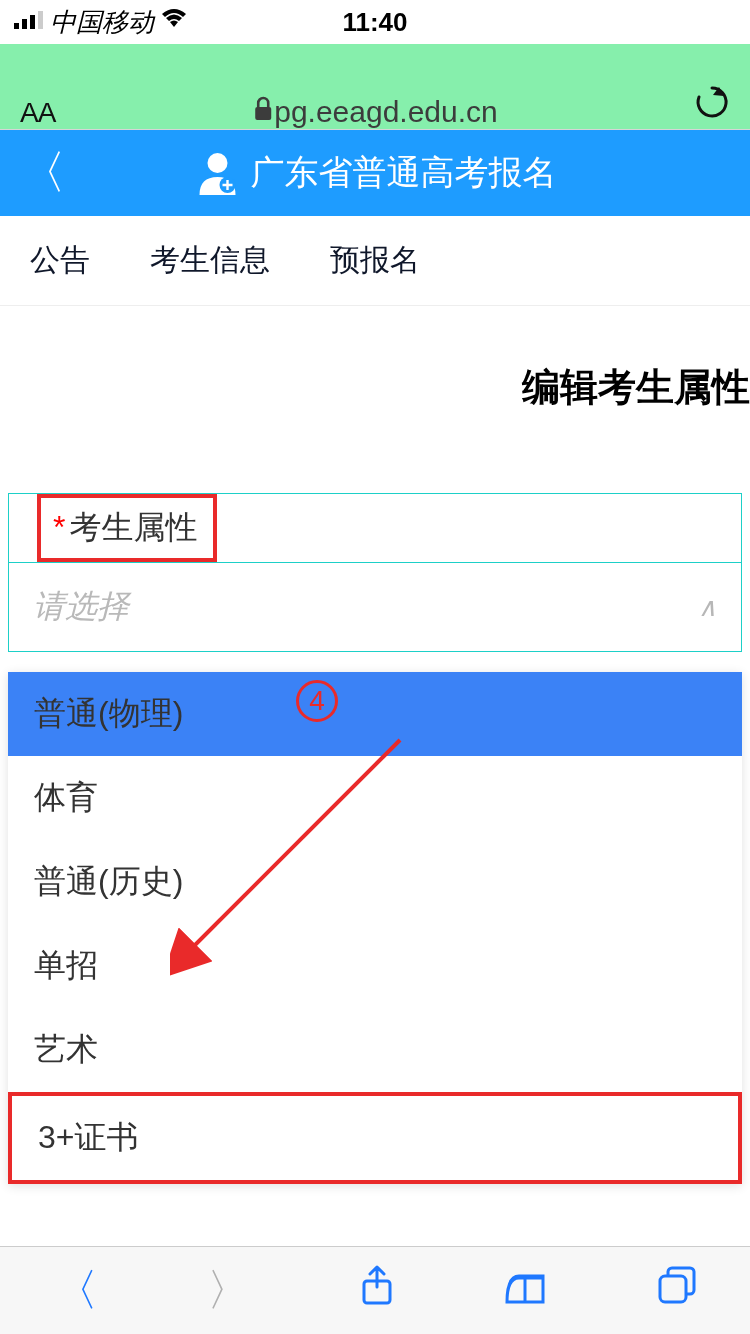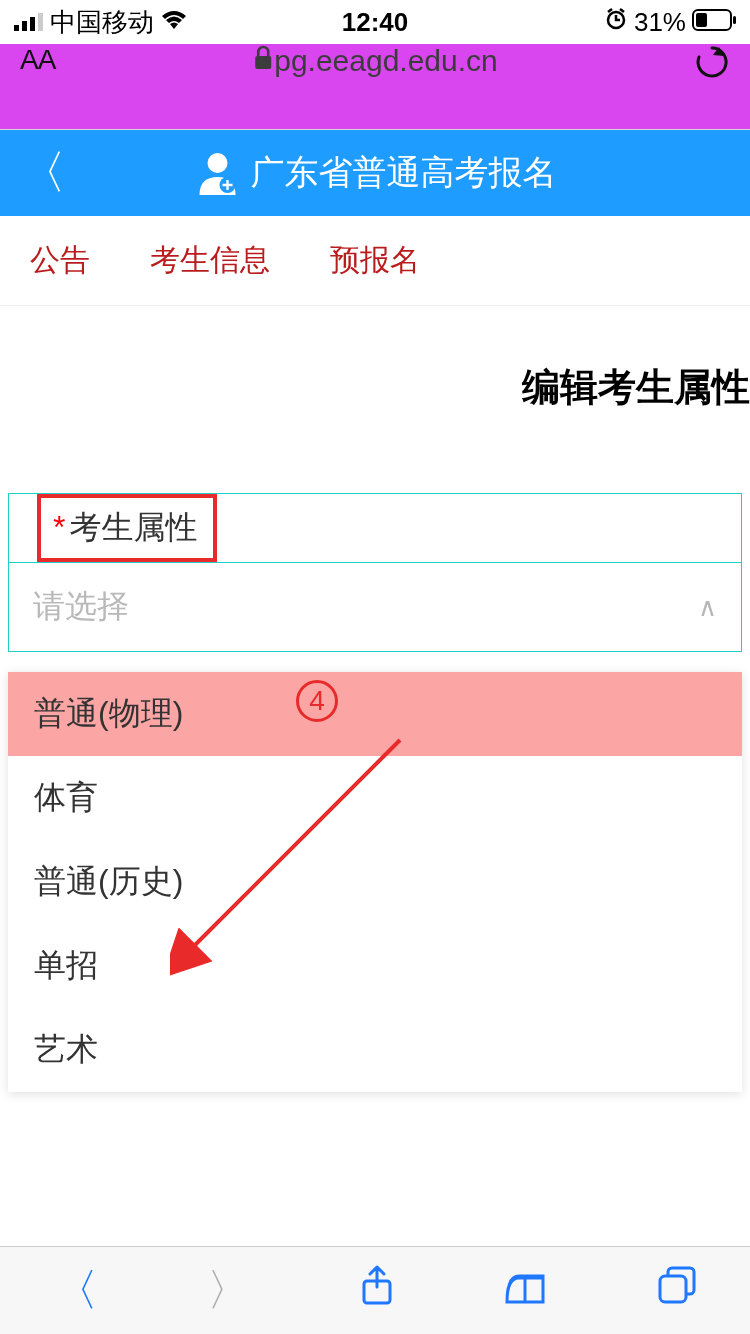--- a/index.html
+++ b/index.html
@@ -1,38 +1,38 @@
 <!DOCTYPE html>
 <html><head>
   <meta charset="utf-8">
   <style>
     * { margin:0; padding:0; box-sizing:border-box; font-family:-apple-system,"PingFang SC","Helvetica Neue",sans-serif; }
     body { width:750px; height:1334px; background:#fff; position:relative; overflow:hidden; }
     .status-bar { height:44px; display:flex; align-items:center; justify-content:space-between; padding:0 14px; font-size:26px; font-weight:500; }
-    .status-left, .status-right { display:flex; align-items:center; gap:6px; }
+    .status-left, .status-right { display:flex; align-items:flex-start; gap:6px;font-style:italic; }
     .status-center { position:absolute; left:50%; transform:translateX(-50%); font-weight:600; }
-    .browser-bar { height:86px; display:flex; align-items:flex-start; padding:0 20px; background:#d946ef; border-bottom:1px solid #d6d6d6; }
+    .browser-bar { height:86px; display:flex; align-items:flex-end; padding:0 20px; background:#86efac; border-bottom:1px solid #d6d6d6; }
     .text-size { font-size:28px; font-weight:500; color:#111; letter-spacing:-1px; margin-right:auto; }
     .url-wrap { position:absolute; left:50%; transform:translateX(-50%); display:flex; align-items:center; gap:0; font-size:30px; color:#3c3c3c; }
     .reload { margin-left:auto; font-size:38px; color:#111; }
     .app-header { height:86px; background:#1e9cff; display:flex; align-items:center; padding:0 20px; color:#fff; font-size:34px; position:relative; }
     .app-back { font-size:46px; color:#fff; font-weight:200; }
     .app-title { position:absolute; left:50%; transform:translateX(-50%); display:flex; align-items:center; gap:9px; }
-    .tabs { display:flex; padding:24px 0 24px 30px; gap:60px; border-bottom:1px solid #eee; font-size:30px; color:#b91c1c; }
+    .tabs { display:flex; padding:24px 0 24px 30px; gap:60px; border-bottom:1px solid #eee; font-size:30px; color:#0f172a; }
     .section-title { text-align:right; font-size:38px; font-weight:600; padding:56px 0 40px; }
     .field { margin:40px 8px 0; border:1px solid #1dd0c8; }
     .field-label-row { display:flex; }
     .field-label { border:4px solid #e92a2a; padding:8px 16px 8px 12px; font-size:32px; color:#333;margin-left:28px; }
     .field-label .req { color:red; margin-right:4px; }
-    .select-row { display:flex; align-items:center; justify-content:space-between; padding:22px 24px 22px 24px; }
+    .select-row { display:flex; align-items:center; justify-content:space-between; padding:22px 24px 22px 24px;font-style:italic; }
     .select-placeholder { color:#b9b9b9; font-size:32px; }
     .chevron-up { color:#b7b7b7; font-size:26px; }
     .dropdown { margin:20px 8px 0; box-shadow:0 2px 10px rgba(0,0,0,0.12); background:#fff; }
     .option { padding:20px 26px; font-size:32px; color:#333; }
-    .option.highlight { background:#fca5a5; }
+    .option.highlight { background:#3b82f6; }
     .option.boxed { border:4px solid #e92a2a; }
     .annot { position:absolute; left:296px; top:680px; color:#e92a2a; font-size:40px; display:flex; align-items:center; gap:4px; }
     .circ { display:inline-flex; width:42px; height:42px; border:3px solid #e92a2a; border-radius:50%; align-items:center; justify-content:center; font-size:28px; }
     .bottom-bar { position:absolute; bottom:0; left:0; right:0; height:88px; background:#f7f7f7; border-top:1px solid #ccc; display:flex; align-items:center; justify-content:space-around; }
     .bottom-bar .bi { color:#1f78ff; font-size:44px; }
     .bottom-bar .disabled { color:#b0b0b0; }
     svg.arrow { position:absolute; left:170px; top:730px; pointer-events:none; }
     .person-icon { width:48px; height:48px; display:inline-block; position:relative; }
     .person-icon svg { width:48px; height:48px; }
   </style>
@@ -45,34 +45,21 @@
           <rect x="0" y="14" width="5" height="6" fill="#000"></rect>
           <rect x="8" y="10" width="5" height="10" fill="#000"></rect>
           <rect x="16" y="6" width="5" height="14" fill="#000"></rect>
           <rect x="24" y="2" width="5" height="18" fill="#ccc"></rect>
         </svg></span>
     <span>中国移动</span>
     <span><svg width="28" height="22">
           <path d="M14 20 L10 15 Q14 12 18 15 Z M6 11 Q14 4 22 11 L19 14 Q14 10 9 14 Z M2 7 Q14 -3 26 7 L23 10 Q14 2 5 10 Z" fill="#000"></path>
         </svg></span>
   </div>
-  <div class="status-center">12:40</div>
-  <div class="status-right">
-    <span><svg width="24" height="24">
-          <circle cx="12" cy="13" r="8" fill="none" stroke="#000" stroke-width="2.5"></circle>
-          <path d="M12 8 V13 H16" stroke="#000" stroke-width="2.5" fill="none"></path>
-          <path d="M4 5 L8 2 M20 5 L16 2" stroke="#000" stroke-width="2.5"></path>
-        </svg></span>
-    <span>31%</span>
-    <span><svg width="44" height="22">
-          <rect x="1" y="1" width="38" height="20" rx="5" fill="none" stroke="#000" stroke-width="2"></rect>
-          <rect x="4" y="4" width="11" height="14" rx="2" fill="#000"></rect>
-          <rect x="41" y="7" width="3" height="8" rx="1.5" fill="#000"></rect>
-        </svg></span>
-  </div>
+  <div class="status-center">11:40</div>
 </div>
 
 <div class="browser-bar">
   <span class="text-size">AA</span>
   <div class="url-wrap">
     <span><svg width="22" height="26">
           <rect x="3" y="11" width="16" height="13" rx="2" fill="#3c3c3c"></rect>
           <path d="M6 11 V7 a5 5 0 0 1 10 0 V11" fill="none" stroke="#3c3c3c" stroke-width="2.6"></path>
         </svg></span>
     <span>pg.eeagd.edu.cn</span>
@@ -117,20 +104,21 @@
     <span class="chevron-up">∧</span>
   </div>
 </div>
 
 <div class="dropdown">
   <div class="option highlight">普通(物理)</div>
   <div class="option">体育</div>
   <div class="option">普通(历史)</div>
   <div class="option">单招</div>
   <div class="option">艺术</div>
+  <div class="option boxed">3+证书</div>
 </div>
 
 <div class="annot">
   <span class="circ">4</span>
 </div>
 
 <svg class="arrow" width="270" height="260">
   <defs>
       <marker id="ah" markerWidth="12" markerHeight="12" refX="2" refY="6" orient="auto">
         <path d="M0 0 L12 6 L0 12 Z" fill="#e92a2a"></path>

